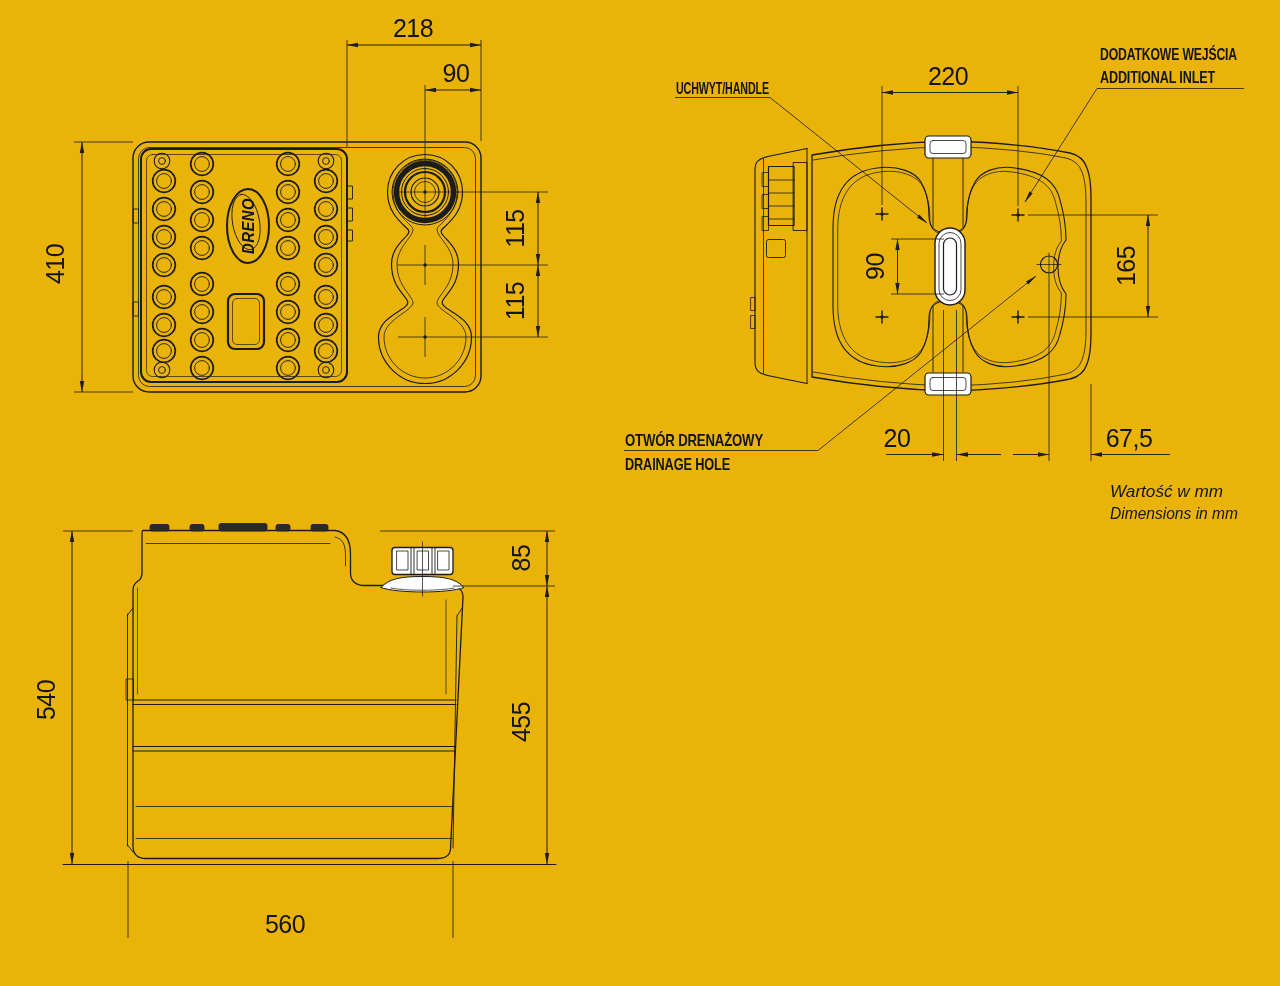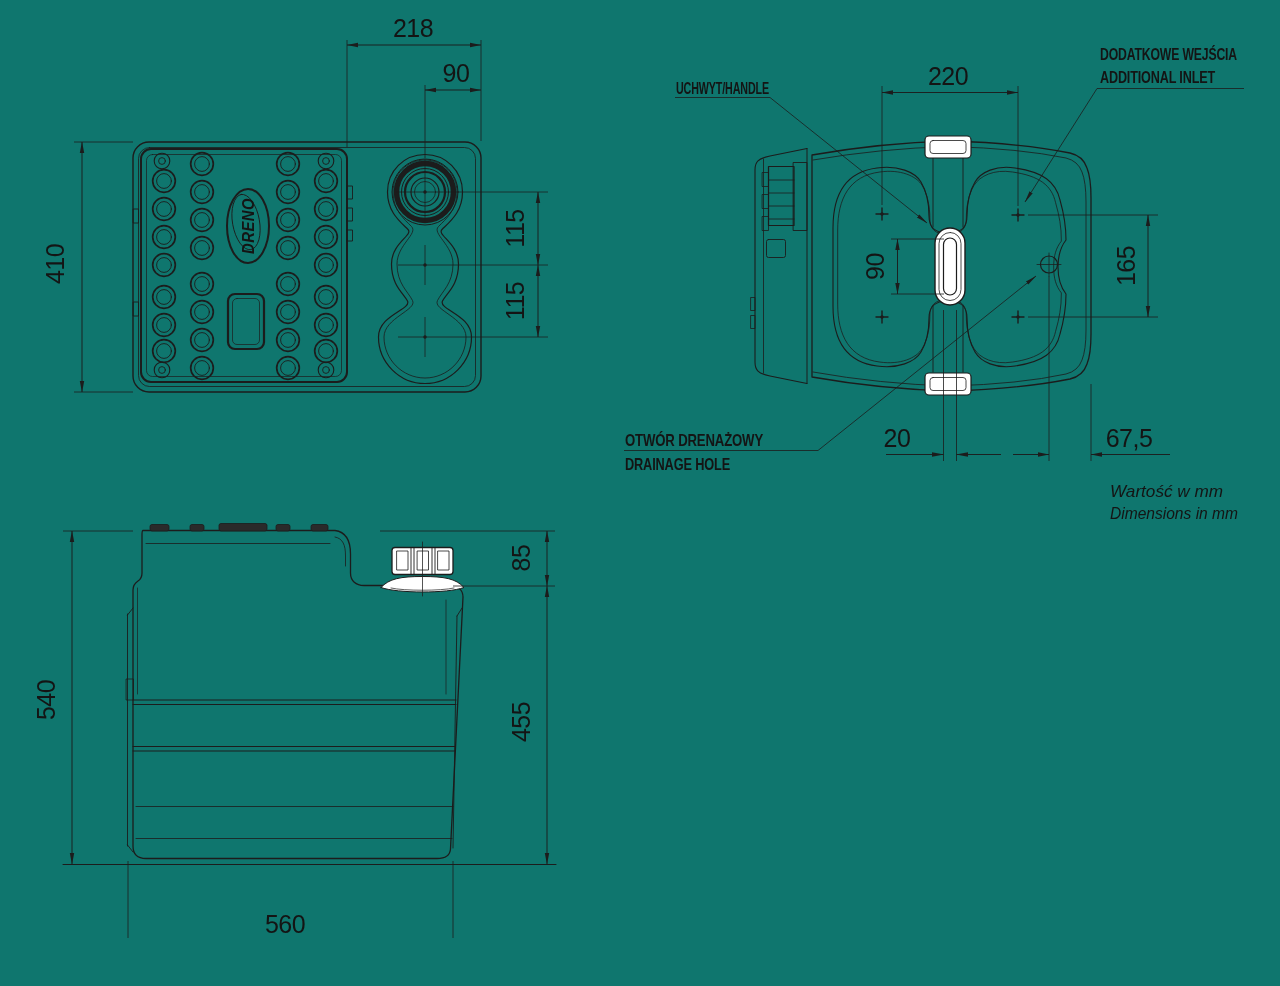--- a/index.html
+++ b/index.html
@@ -1,16 +1,16 @@
 <!DOCTYPE html>
 <html><head>
 <meta charset="utf-8">
 <style>
   html,body{margin:0;padding:0;background:#fff;}
-  .stage{position:relative;width:1280px;height:986px;background:#0f766e;overflow:hidden;}
+  .stage{position:relative;width:1280px;height:986px;background:#eab308;overflow:hidden;}
   svg{display:block;}
   .ln{fill:none;stroke:#1c1c1c;stroke-linecap:round;stroke-linejoin:round;}
   .fw{fill:#fff;}
   .fd{fill:#2a2a2a;stroke:#1c1c1c;stroke-width:.8;}
   .w7{stroke-width:.7}.w8{stroke-width:.8}.w9{stroke-width:.9}.w10{stroke-width:1}
   .w11{stroke-width:1.1}.w12{stroke-width:1.2}.w13{stroke-width:1.3}.w14{stroke-width:1.4}.w20{stroke-width:2}.w22{stroke-width:2.2}
   .w55{stroke-width:5.5}
   text{fill:#141414;font-family:"Liberation Sans",sans-serif;}
   .num{font-size:25px;letter-spacing:-.5px;}
   .lbl{font-size:16.5px;font-weight:bold;letter-spacing:-.2px;}

